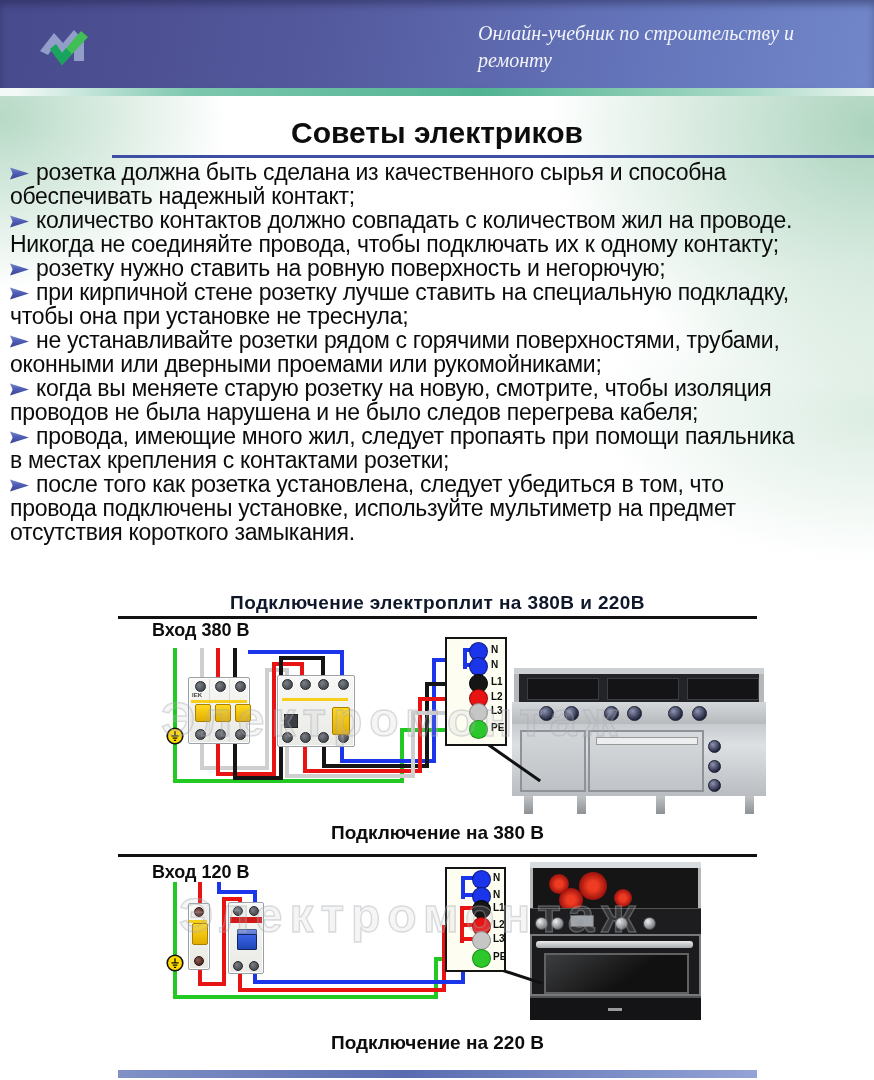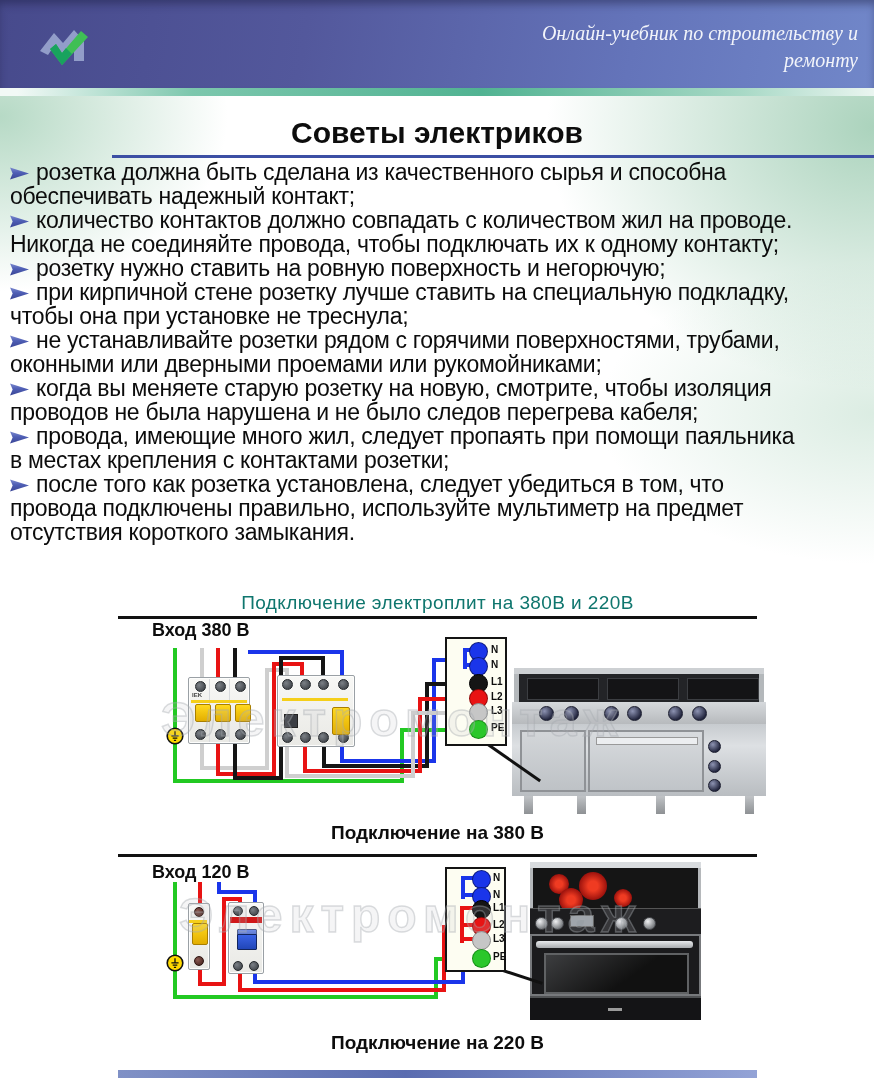--- a/index.html
+++ b/index.html
@@ -6,21 +6,21 @@
   body{width:874px;height:1080px;position:relative;overflow:hidden;background:#ffffff;
        font-family:"Liberation Sans",sans-serif;}
   
   .hdr{position:absolute;left:0;top:0;width:874px;height:88px;
        background:linear-gradient(100deg,#474a8c 0%,#53589c 35%,#6474ba 72%,#7187c9 100%);
        box-shadow:inset 0 6px 8px -2px rgba(25,27,60,.45);}
   .logo{position:absolute;left:38px;top:22px;height:48px;display:flex;align-items:center;cursor:pointer;}
   .logo svg{margin-right:12px;}
   .lt1{font-size:33px;font-weight:bold;color:#a9b2d8;letter-spacing:.5px;}
   .lt2{font-size:33px;font-weight:bold;color:#e8ecf8;letter-spacing:.5px;}
-  .tagline{position:absolute;right:16px;top:20px;width:380px;text-align:right;
+  .tagline{position:absolute;right:16px;top:20px;width:380px;
            font-family:"Liberation Serif",serif;font-style:italic;font-size:20px;
            color:#f2f4fa;line-height:27px;}
   .strip{position:absolute;left:0;top:88px;width:874px;height:8px;
          background:linear-gradient(to right,#f2f9f6 2%,#7cc7ad 22%,#51b392 55%,#a8d9c6 85%,#eaf5f0 100%);}
   
   .bg-green{position:absolute;left:0;top:96px;width:874px;height:512px;z-index:0;
     background:
       radial-gradient(ellipse 55% 75% at 100% 6%, rgba(150,200,172,.8), rgba(255,255,255,0) 68%),
       radial-gradient(ellipse 42% 55% at 0% 4%, rgba(158,205,178,.75), rgba(255,255,255,0) 62%),
       radial-gradient(ellipse 45% 42% at 100% 62%, rgba(176,214,192,.45), rgba(255,255,255,0) 70%);}
@@ -30,21 +30,21 @@
   .title-line{position:absolute;left:112px;top:155px;width:762px;height:3px;background:#3c4fa4;z-index:2;}
   .tips{position:absolute;left:10px;top:160px;width:856px;z-index:2;}
   .tip{margin:0;font-size:23px;line-height:24px;letter-spacing:-0.3px;color:#0c0c0c;}
   .tiptext{white-space:pre-line;text-align:right;}
   .arrow{display:inline-block;width:19px;height:15px;margin:0 7px 0 0;vertical-align:-1px;
          background:linear-gradient(180deg,#8a97d6 0%,#4f5fb5 45%,#353f8f 100%);
          clip-path:polygon(0 10%,100% 50%,0 90%,14% 50%);}
   
   .fig{position:absolute;left:115px;top:592px;width:645px;height:488px;z-index:2;}
   .figtitle{position:absolute;left:0;top:0;width:645px;text-align:center;
-            font-size:19px;font-weight:normal;color:#0f766e;letter-spacing:.4px;}
+            font-size:19px;font-weight:bold;color:#0f172a;letter-spacing:.4px;}
   .figline{position:absolute;left:3px;top:24px;width:639px;height:3px;background:#111;}
   .inlabel{position:absolute;font-size:18px;font-weight:bold;color:#0d0d0d;white-space:nowrap;}
   .caption{position:absolute;width:645px;text-align:center;font-size:19px;font-weight:bold;color:#0d0d0d;}
   .sep{position:absolute;left:3px;width:639px;height:3px;background:#111;}
   .wm{position:absolute;font-size:48px;font-weight:bold;letter-spacing:7px;white-space:nowrap;
       color:rgba(190,195,200,.16);-webkit-text-stroke:1.4px rgba(165,170,176,.4);z-index:30;pointer-events:none;margin-left:44px;}
   
   .wseg{position:absolute;}
   .wgrey{background:#cfcfcf;}
   .wred{background:#e81313;}
@@ -120,21 +120,21 @@
   <p class="tip"><span class="arrow"></span><span class="tiptext">розетку нужно ставить на ровную поверхность и негорючую;</span></p>
   <p class="tip"><span class="arrow"></span><span class="tiptext">при кирпичной стене розетку лучше ставить на специальную подкладку,
 чтобы она при установке не треснула;</span></p>
   <p class="tip"><span class="arrow"></span><span class="tiptext">не устанавливайте розетки рядом с горячими поверхностями, трубами,
 оконными или дверными проемами или рукомойниками;</span></p>
   <p class="tip"><span class="arrow"></span><span class="tiptext">когда вы меняете старую розетку на новую, смотрите, чтобы изоляция
 проводов не была нарушена и не было следов перегрева кабеля;</span></p>
   <p class="tip"><span class="arrow"></span><span class="tiptext">провода, имеющие много жил, следует пропаять при помощи паяльника
 в местах крепления с контактами розетки;</span></p>
   <p class="tip"><span class="arrow"></span><span class="tiptext">после того как розетка установлена, следует убедиться в том, что
-провода подключены правильно, используйте мультиметр на предмет
+провода подключены установке, используйте мультиметр на предмет
 отсутствия короткого замыкания.</span></p>
 </div>
 
 <section class="fig">
   <div class="figtitle">Подключение электроплит на 380В и 220В</div>
   <div class="figline"></div>
 
   <div class="wm" style="left:2px;top:100px;">Электромонтаж</div>
   <div class="inlabel" style="left:37px;top:28px;">Вход 380 В</div>
 

